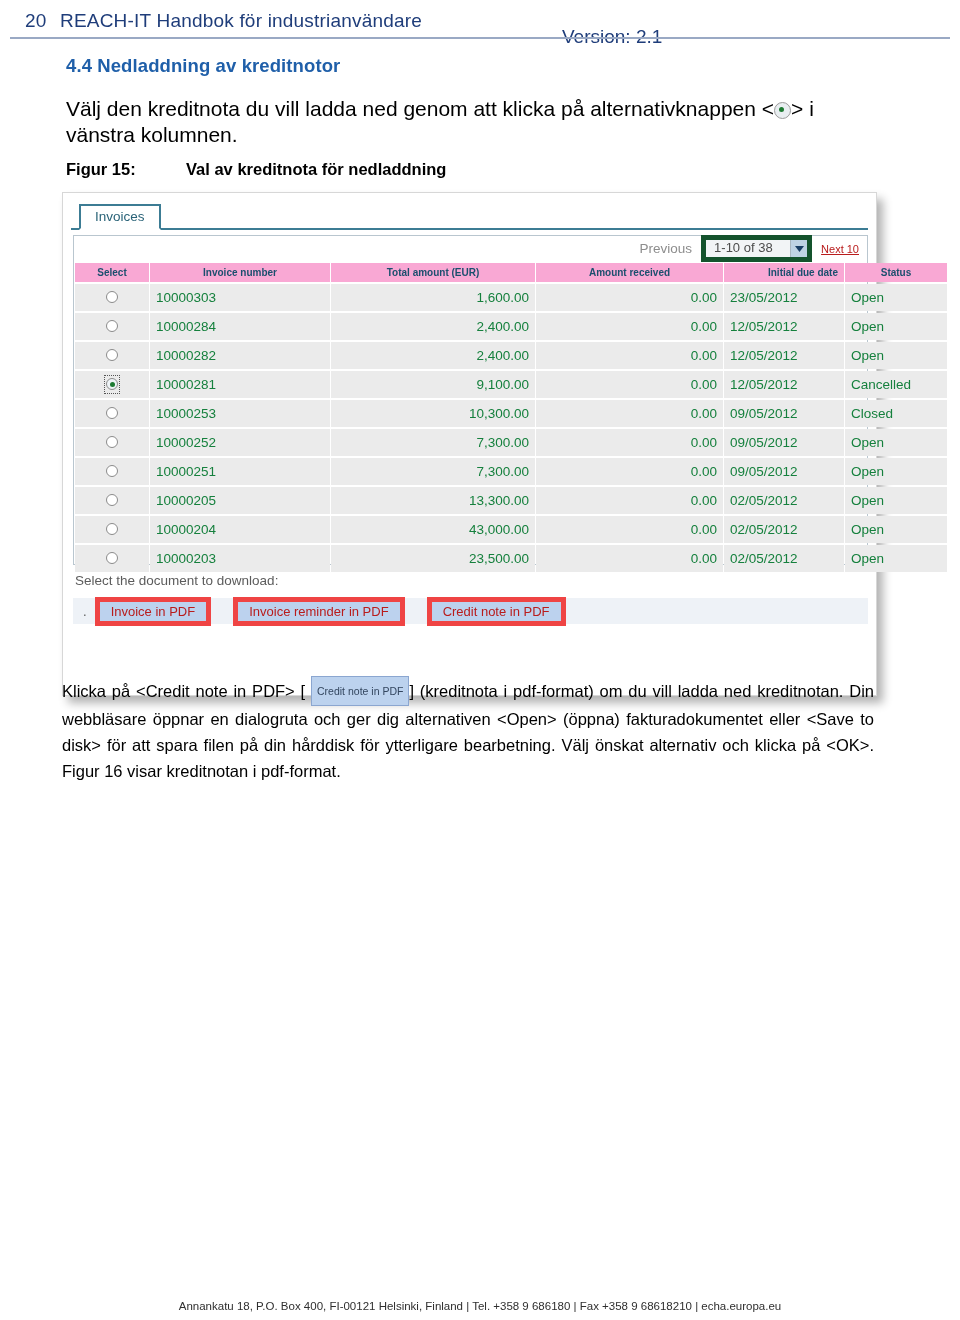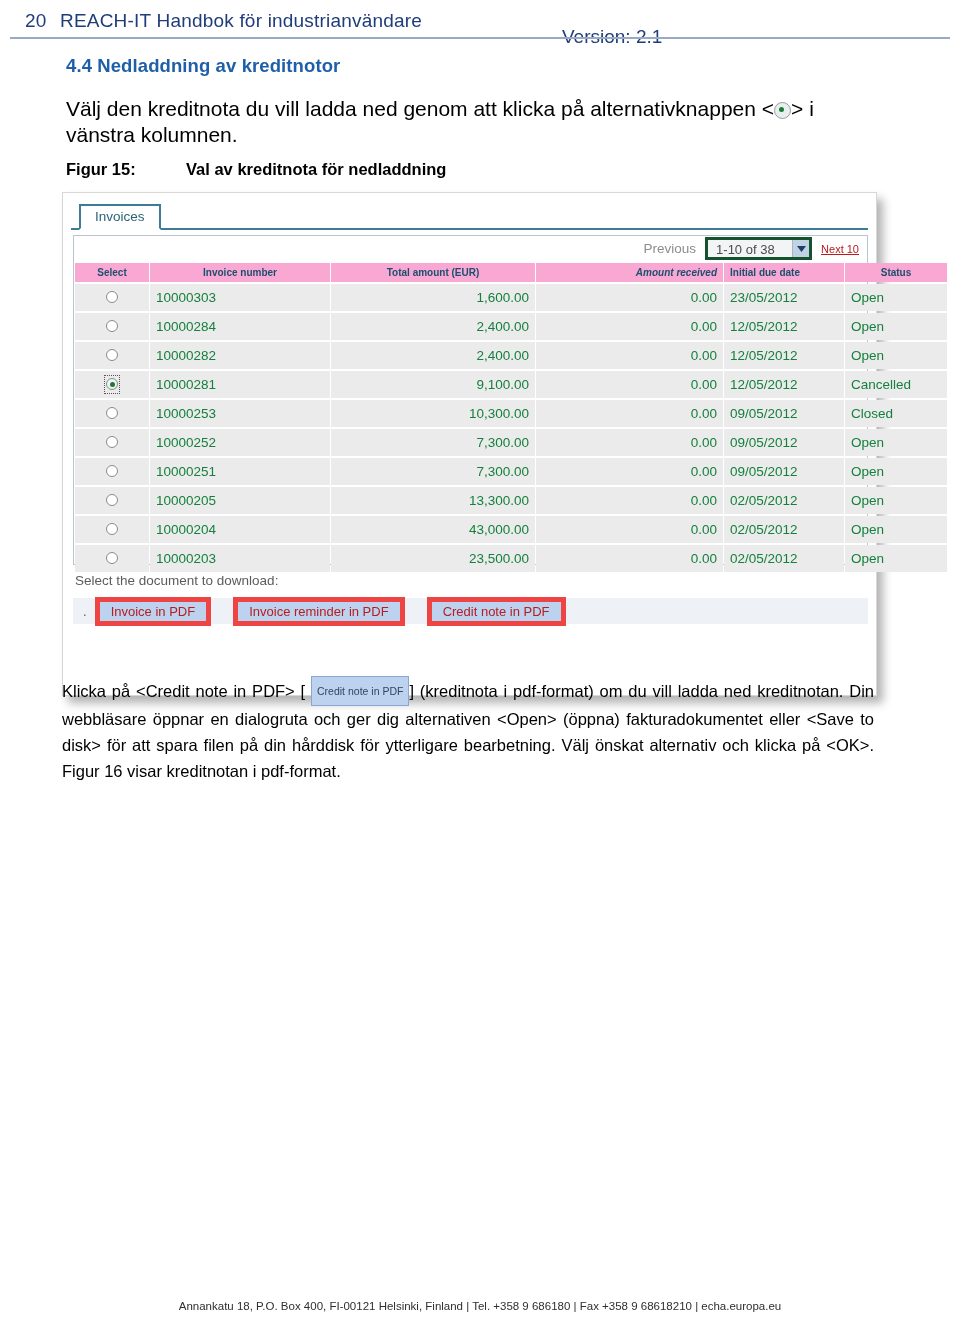--- a/index.html
+++ b/index.html
@@ -164,22 +164,22 @@
     justify-content: flex-end;
     gap: 9px;
     padding-right: 8px;
     font-size: 13.5px;
     color: #4b4b4b;
     background: #ffffff;
   }
   .pager-prev { color: #8d8d8d; }
   .pager-select {
     display: flex;
-    align-items: flex-end;
-    border: 3px solid #14532d;
+    align-items: flex-start;
+    border: 5px solid #14532d;
     background: #f2f4f6;
     height: 17px;
     padding: 0 0 0 8px;
     font-size: 13px;
     color: #4c4c4c;
   }
   .pager-select-val { min-width: 76px; }
   .pager-arrow {
     width: 16px;
     height: 17px;
@@ -218,23 +218,23 @@
     height: 17px;
     white-space: nowrap;
     margin-top: 27px;
   }
   .c-select { width: 62px; text-align: center; }
   .c-invno  { width: 168px; text-align: left; }
   .c-total  { width: 192px; text-align: right; }
   .c-recv   { width: 175px; text-align: right; }
   .c-due    { width: 108px; text-align: left; }
   .c-status { width: 90px;  text-align: left; }
-  th.c-due  { text-align: left; }
+  th.c-due  { text-align: right; }
   th.c-status { text-align: center; }
-  th.c-recv { text-align: right; font-style: italic; }
+  th.c-recv { text-align: center; }
   th.c-total { text-align: center; }
   th.c-invno { text-align: center; }
 
   .radio {
     display: inline-block;
     width: 12px;
     height: 12px;
     border: 1px solid #8b8b8b;
     border-radius: 50%;
     background: #ffffff;

